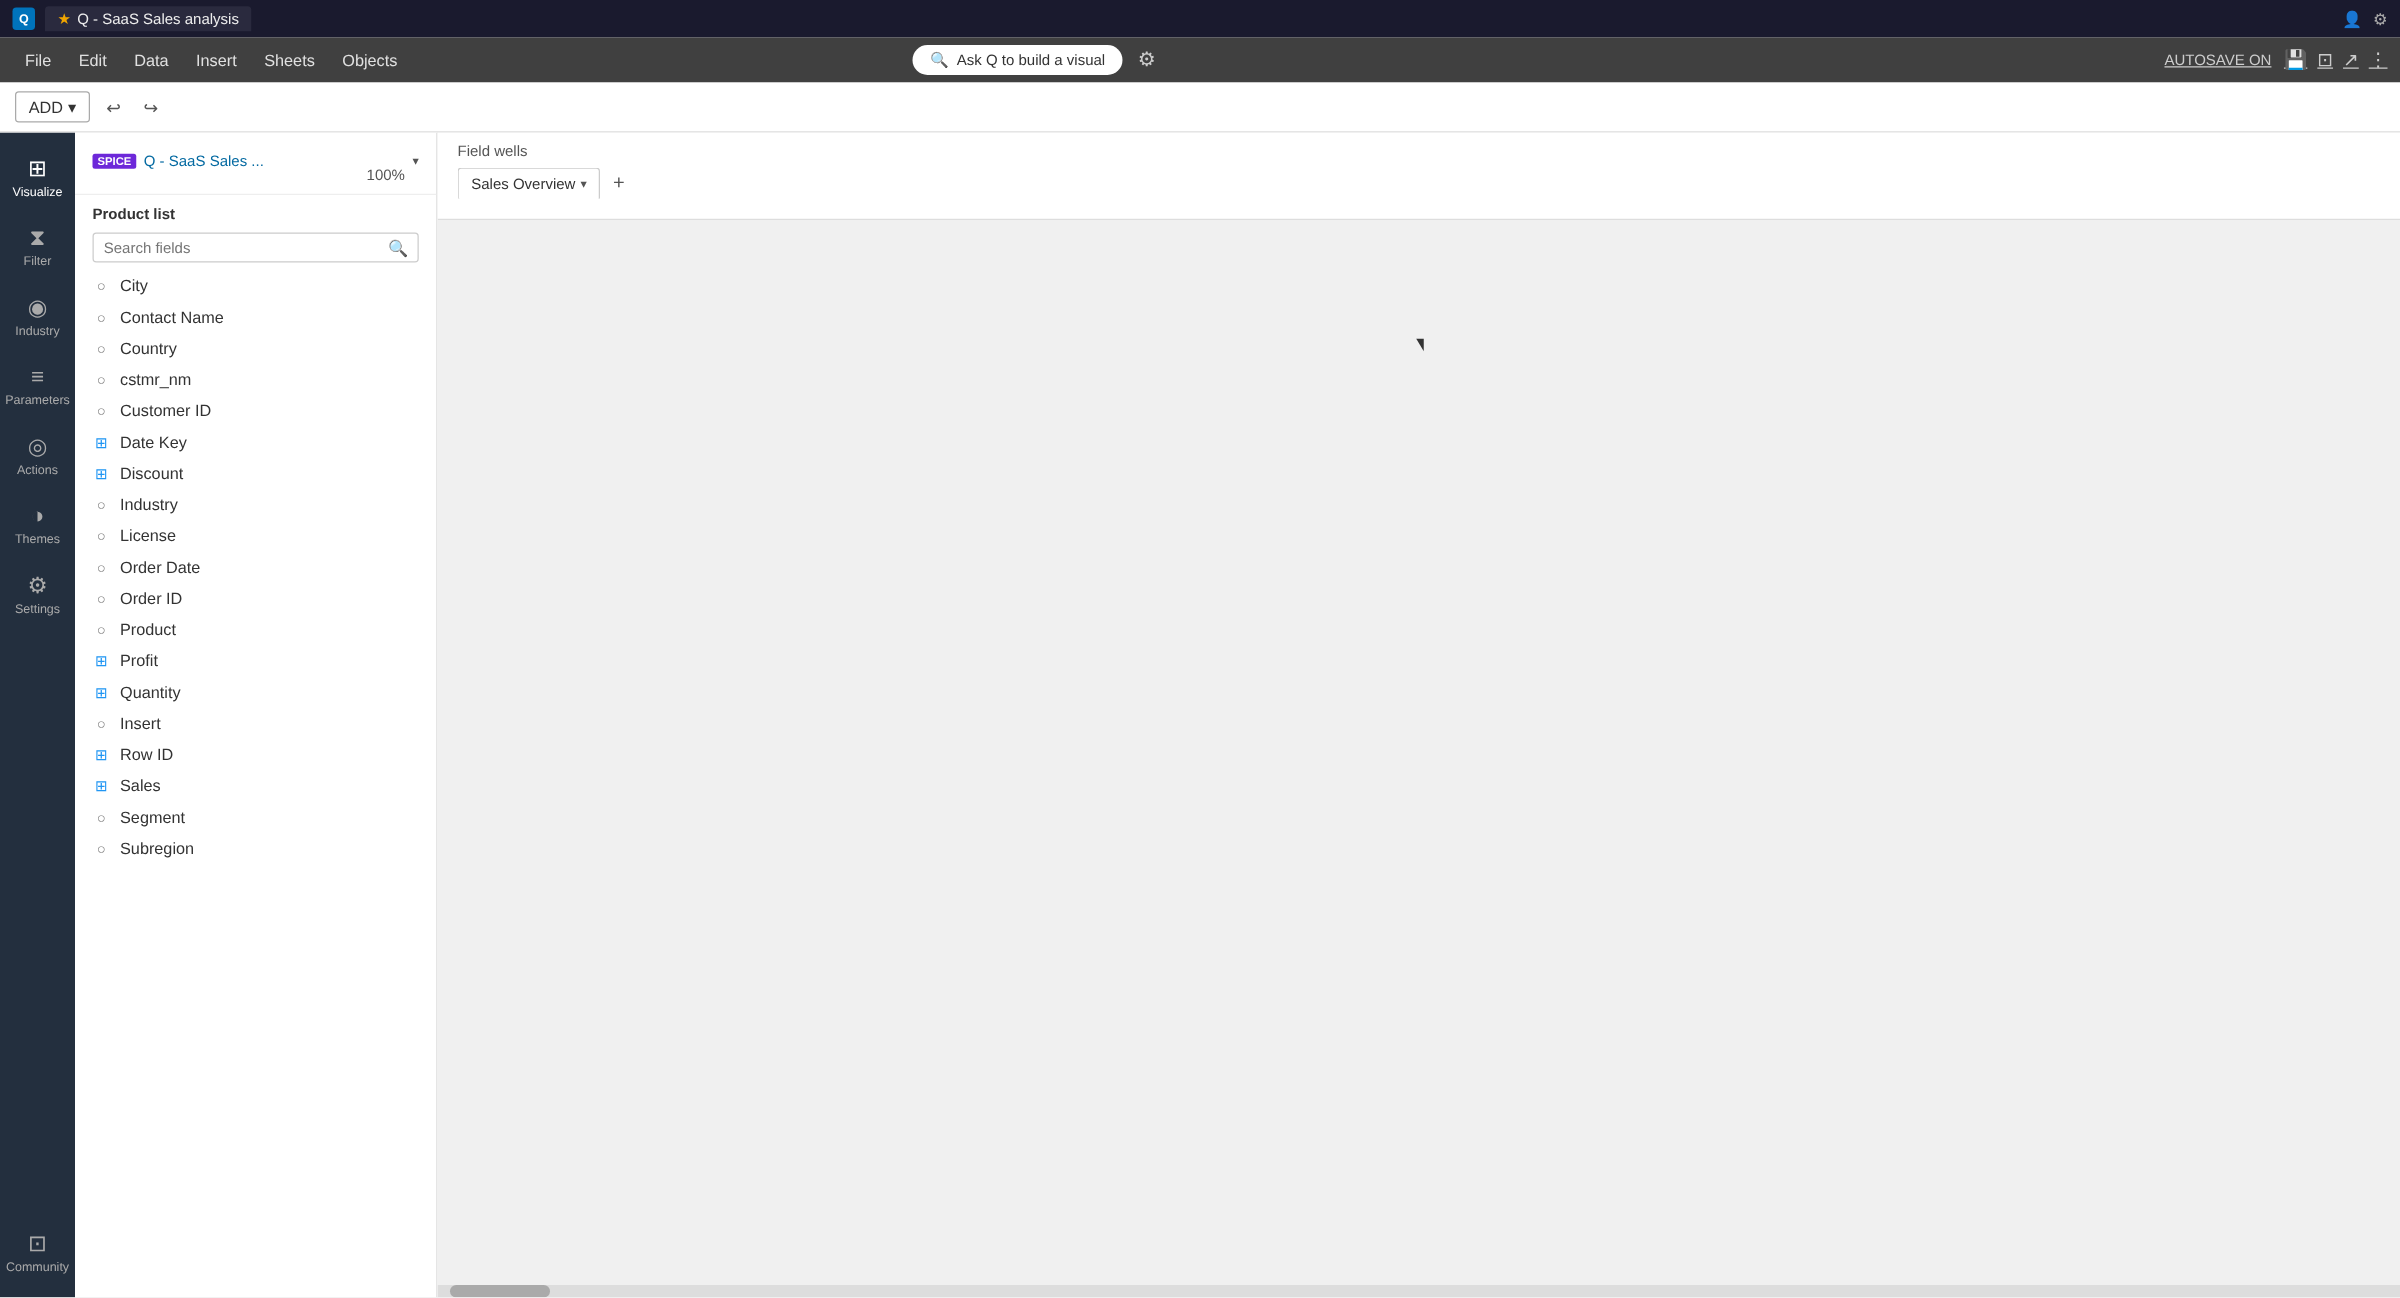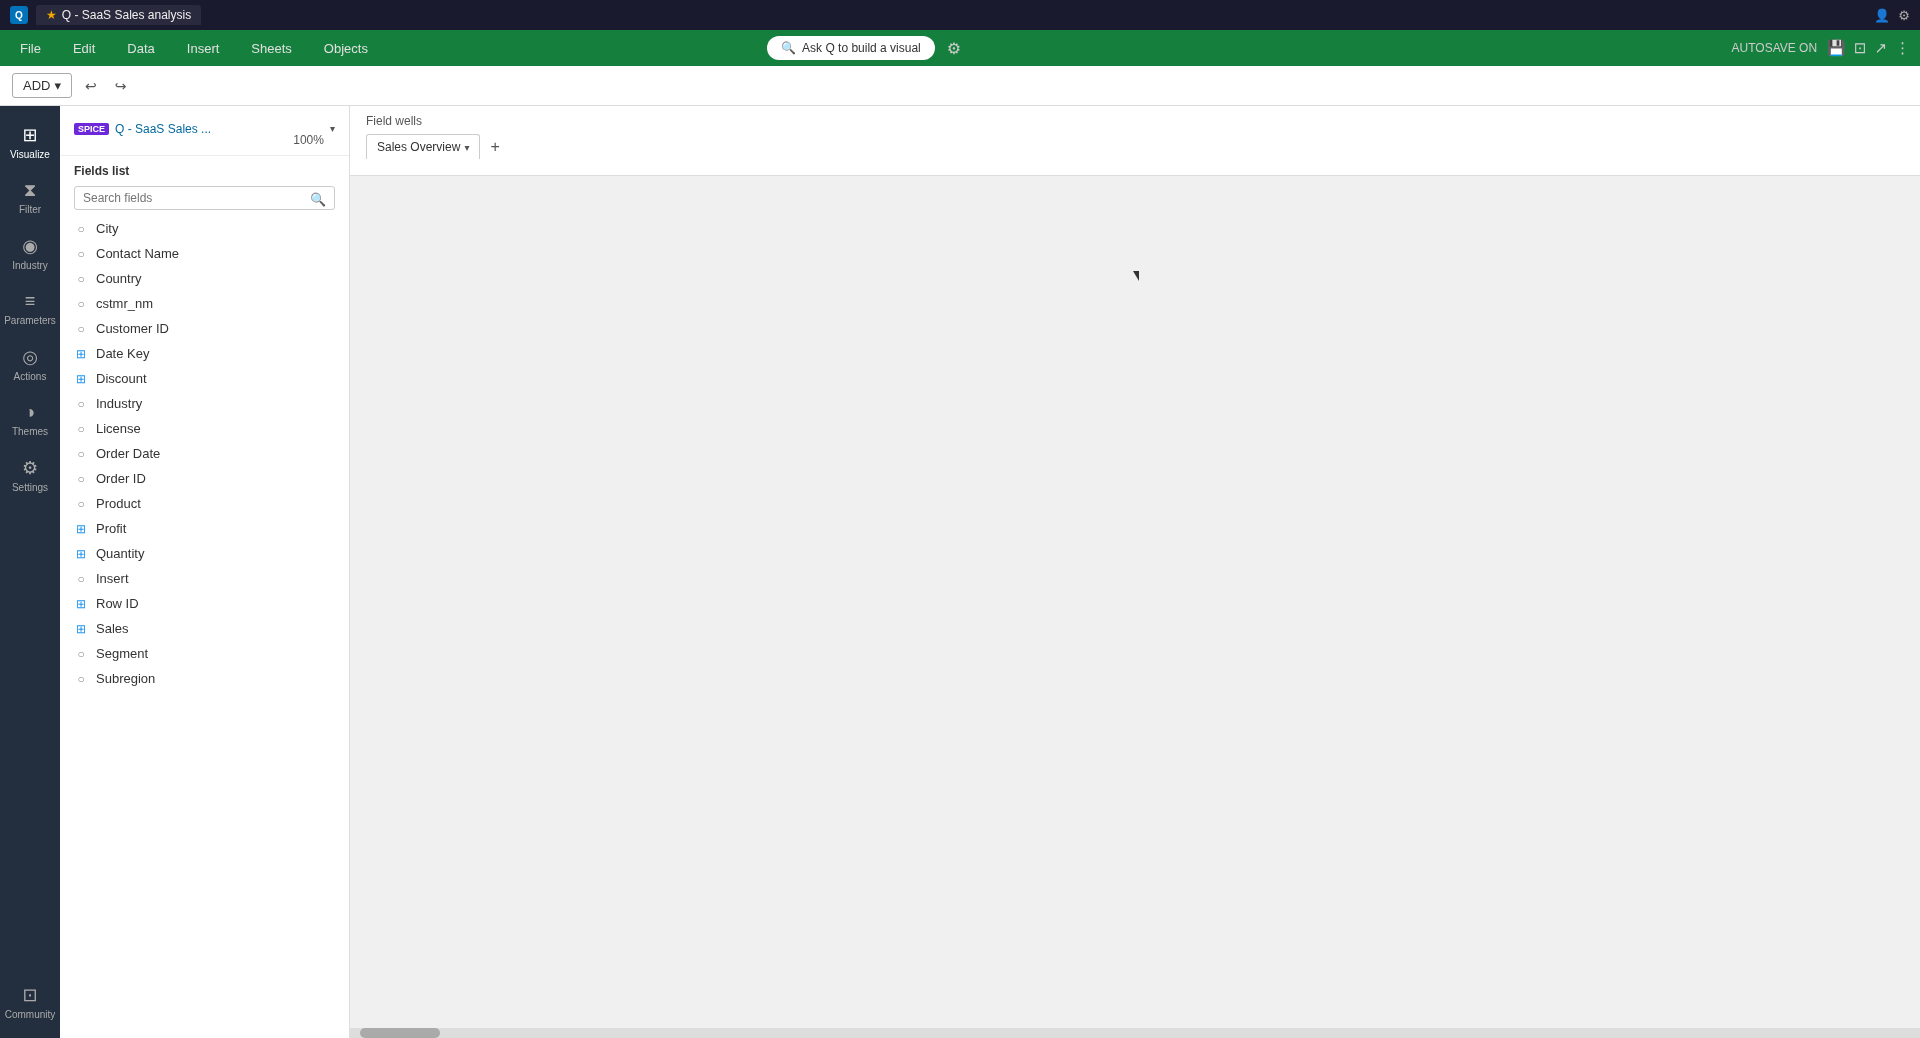--- a/index.html
+++ b/index.html
@@ -33,26 +33,26 @@
     }
     .title-bar .tab .star { color: #f0a500; }
     .title-bar-right {
       margin-left: auto;
       display: flex; align-items: center; gap: 8px;
     }
     .title-bar-right span { cursor: pointer; font-size: 13px; color: #aaa; }
 
     
     .menu-bar {
-      background: #15803d;
+      background: #404040;
       height: 36px;
       display: flex;
       align-items: center;
       padding: 0 10px;
-      gap: 12px;
+      gap: 2px;
       flex-shrink: 0;
     }
     .menu-item {
       color: #e0e0e0;
       padding: 4px 10px;
       border-radius: 3px;
       cursor: pointer;
       font-size: 13px;
     }
     .menu-bar-center {
@@ -70,21 +70,21 @@
       font-size: 12px;
       color: #333;
     }
     .ask-q-btn .q-icon { color: #0073bb; font-weight: bold; }
     .gear-btn {
       background: transparent; border: none; color: #ccc; cursor: pointer; font-size: 16px; padding: 4px;
     }
     .menu-bar-right {
       margin-left: auto;
       display: flex; align-items: center; gap: 10px;
-      color: #ccc; font-size: 12px;
+      color: #ccc; font-size: 12px; text-decoration: underline;
     }
     .autosave { color: #ccc; font-size: 12px; }
     .menu-bar-icons { display: flex; gap: 8px; align-items: center; }
     .menu-bar-icons span { color: #ccc; font-size: 15px; cursor: pointer; }
 
     
     .toolbar {
       background: #fff;
       height: 40px;
       display: flex;
@@ -388,21 +388,21 @@
     <div class="dataset-section">
       <div class="dataset-row">
         <span class="spice-badge">SPICE</span>
         <span class="dataset-name">Q - SaaS Sales ...</span>
         <span class="dataset-pct">100%</span>
         <span class="dataset-chevron">▾</span>
       </div>
     </div>
 
     <div class="fields-list-header">
-      <span>Fields list</span>
+      <span>Product list</span>
     </div>
     <div class="search-fields-wrapper">
       <input class="search-fields-input" type="text" placeholder="Search fields" style="">
       <button class="search-icon-btn">🔍</button>
     </div>
 
     <div class="fields-list" id="fields-list-container">
     <div class="field-item">
           <span class="field-icon geo" style="color: rgb(136, 136, 136);">○</span>
           <span>City</span>

